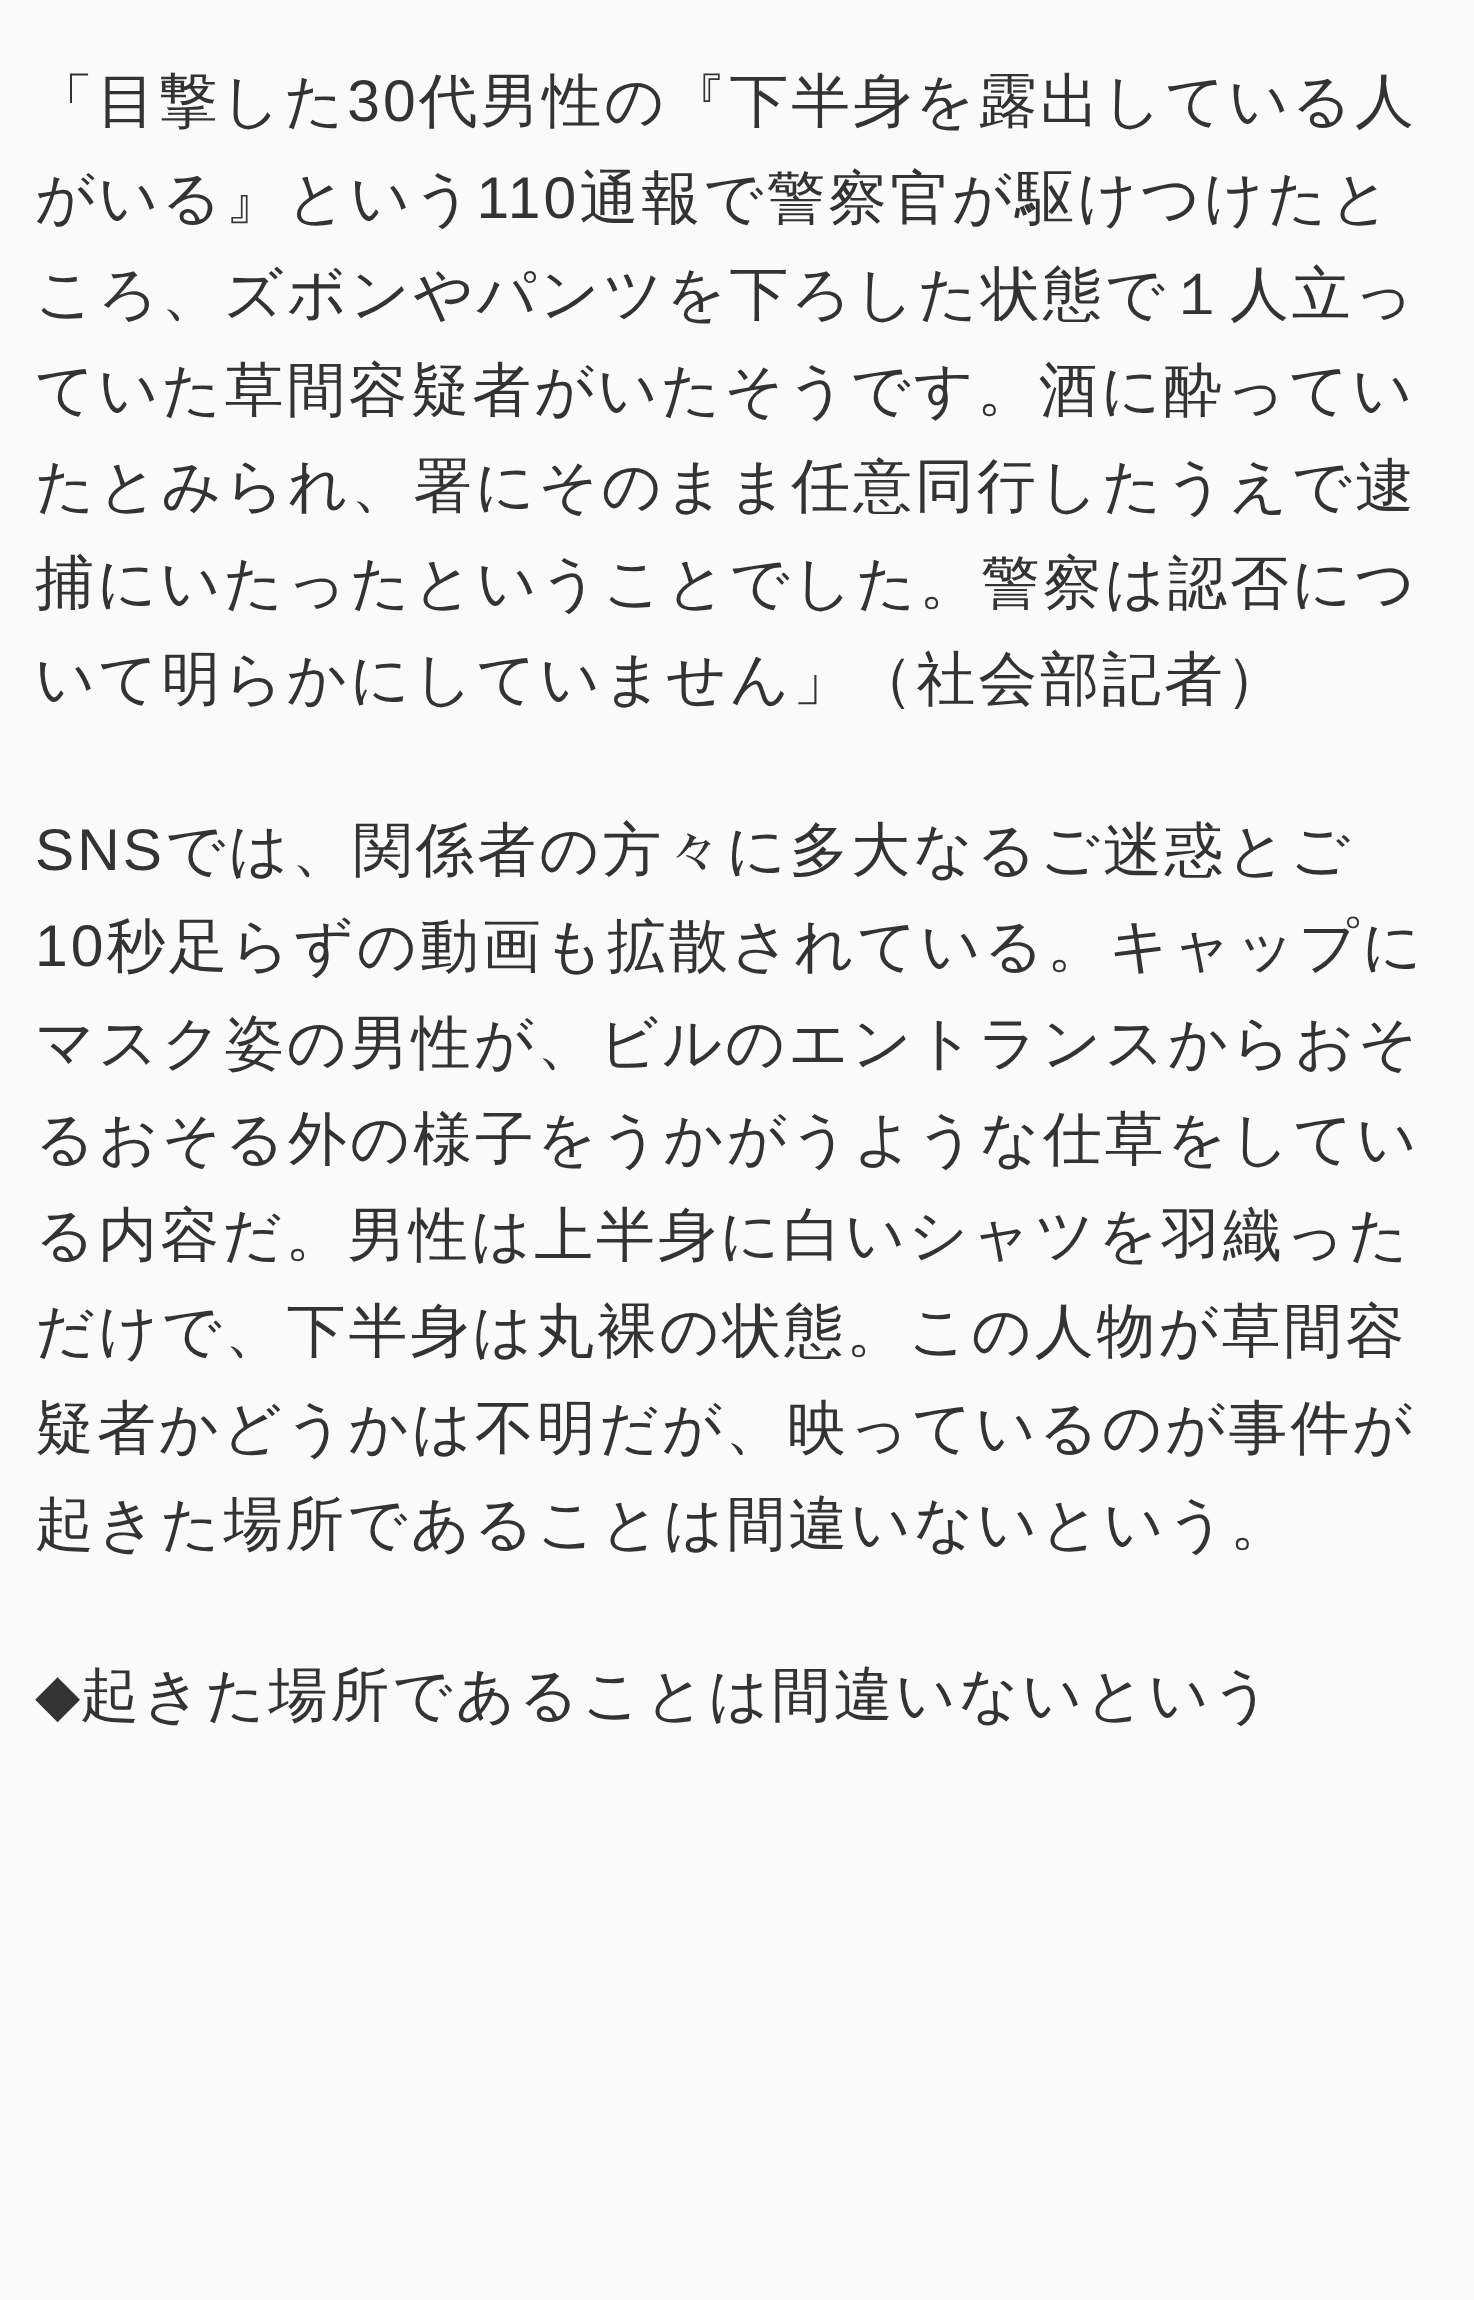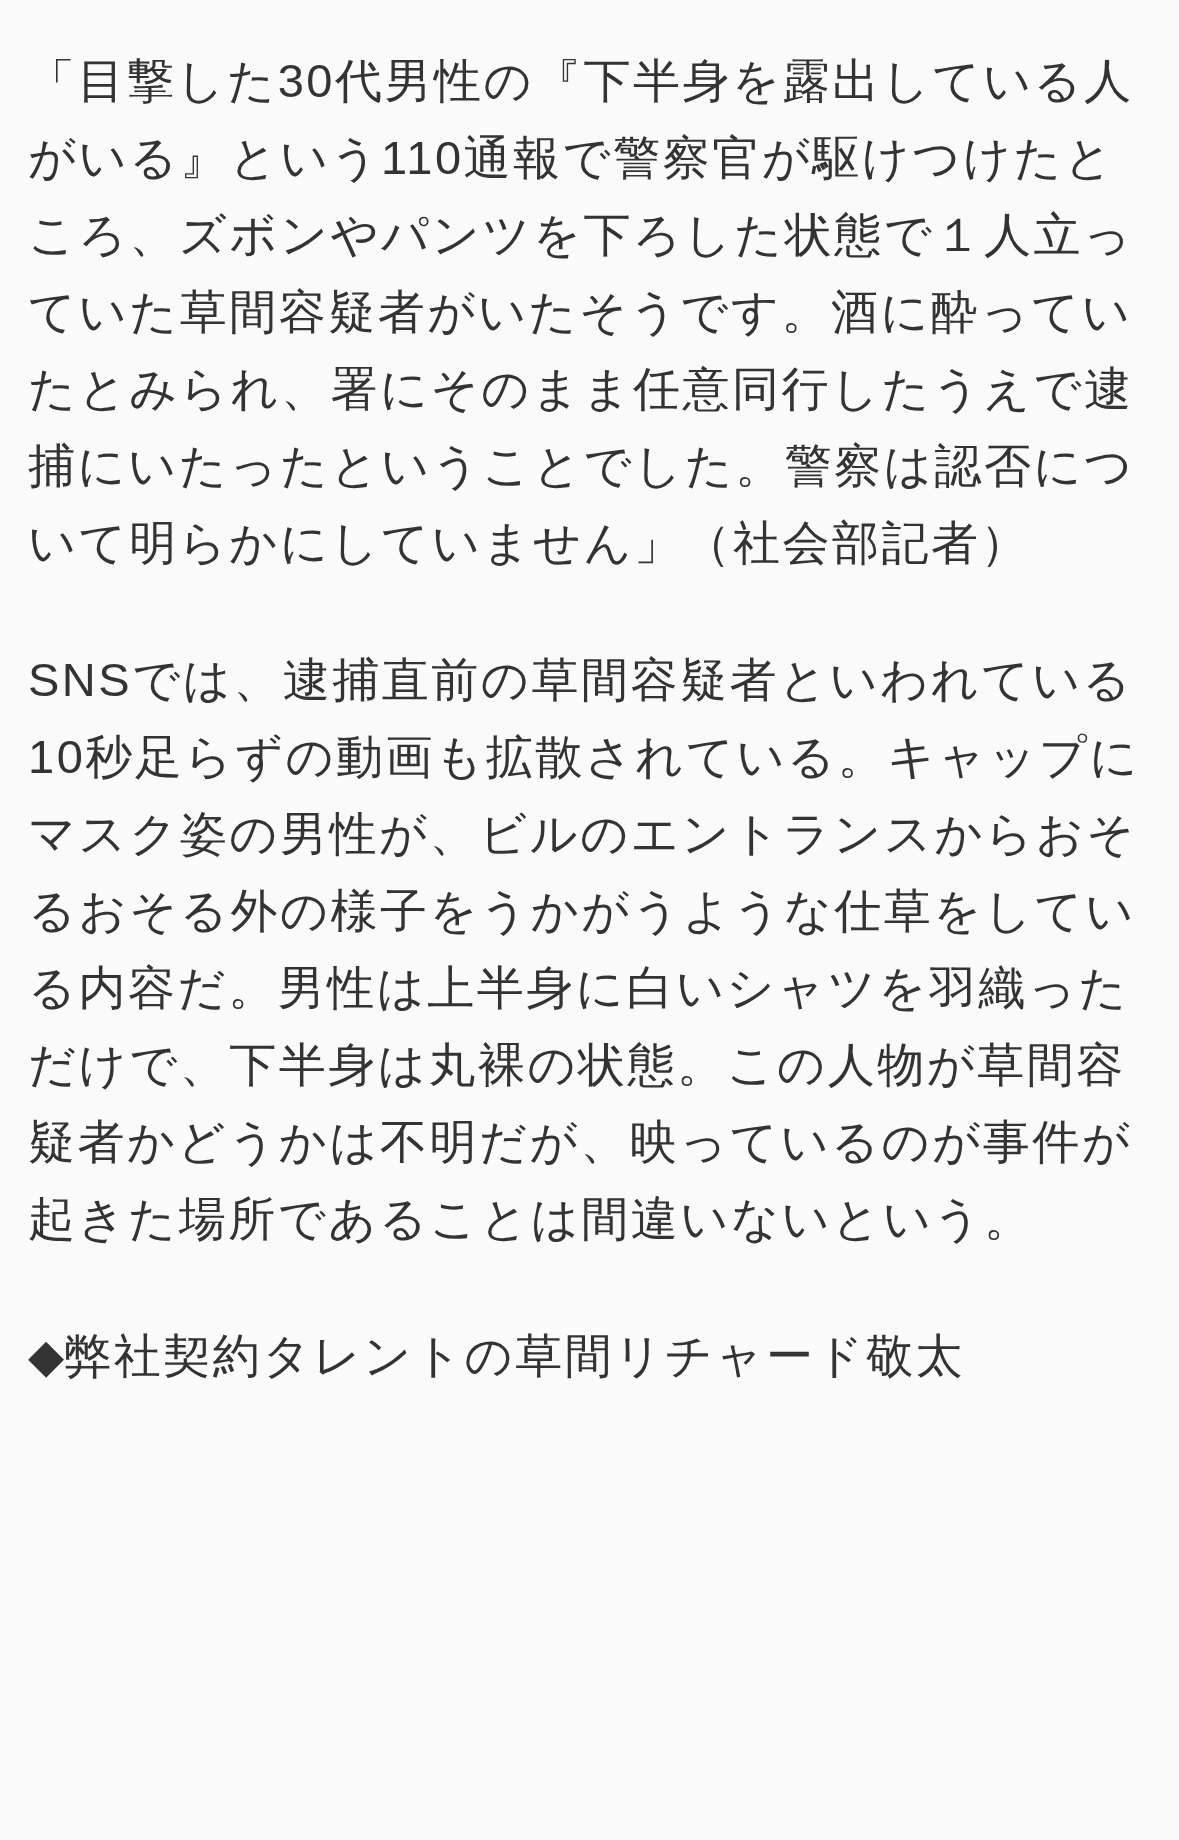--- a/index.html
+++ b/index.html
@@ -45,25 +45,25 @@
 <main class="article-body">
 
   <p class="para">「目撃した30代男性の『下半身を露出している人
 がいる』という110通報で警察官が駆けつけたと
 ころ、ズボンやパンツを下ろした状態で１人立っ
 ていた草間容疑者がいたそうです。酒に酔ってい
 たとみられ、署にそのまま任意同行したうえで逮
 捕にいたったということでした。警察は認否につ
 いて明らかにしていません」（社会部記者）</p>
 
-  <p class="para">SNSでは、逮捕直前の草間容疑者といわれている
+  <p class="para">SNSでは、関係者の方々に多大なるご迷惑とご
 10秒足らずの動画も拡散されている。キャップに
 マスク姿の男性が、ビルのエントランスからおそ
 るおそる外の様子をうかがうような仕草をしてい
 る内容だ。男性は上半身に白いシャツを羽織った
 だけで、下半身は丸裸の状態。この人物が草間容
 疑者かどうかは不明だが、映っているのが事件が
 起きた場所であることは間違いないという。</p>
 
-  <h2 class="subheading"><span class="bullet">◆</span><span>弊社契約タレントの草間リチャード敬太</span></h2>
+  <h2 class="subheading"><span class="bullet">◆</span><span>起きた場所であることは間違いないという</span></h2>
 
 
 </main>
 
 </body></html>

